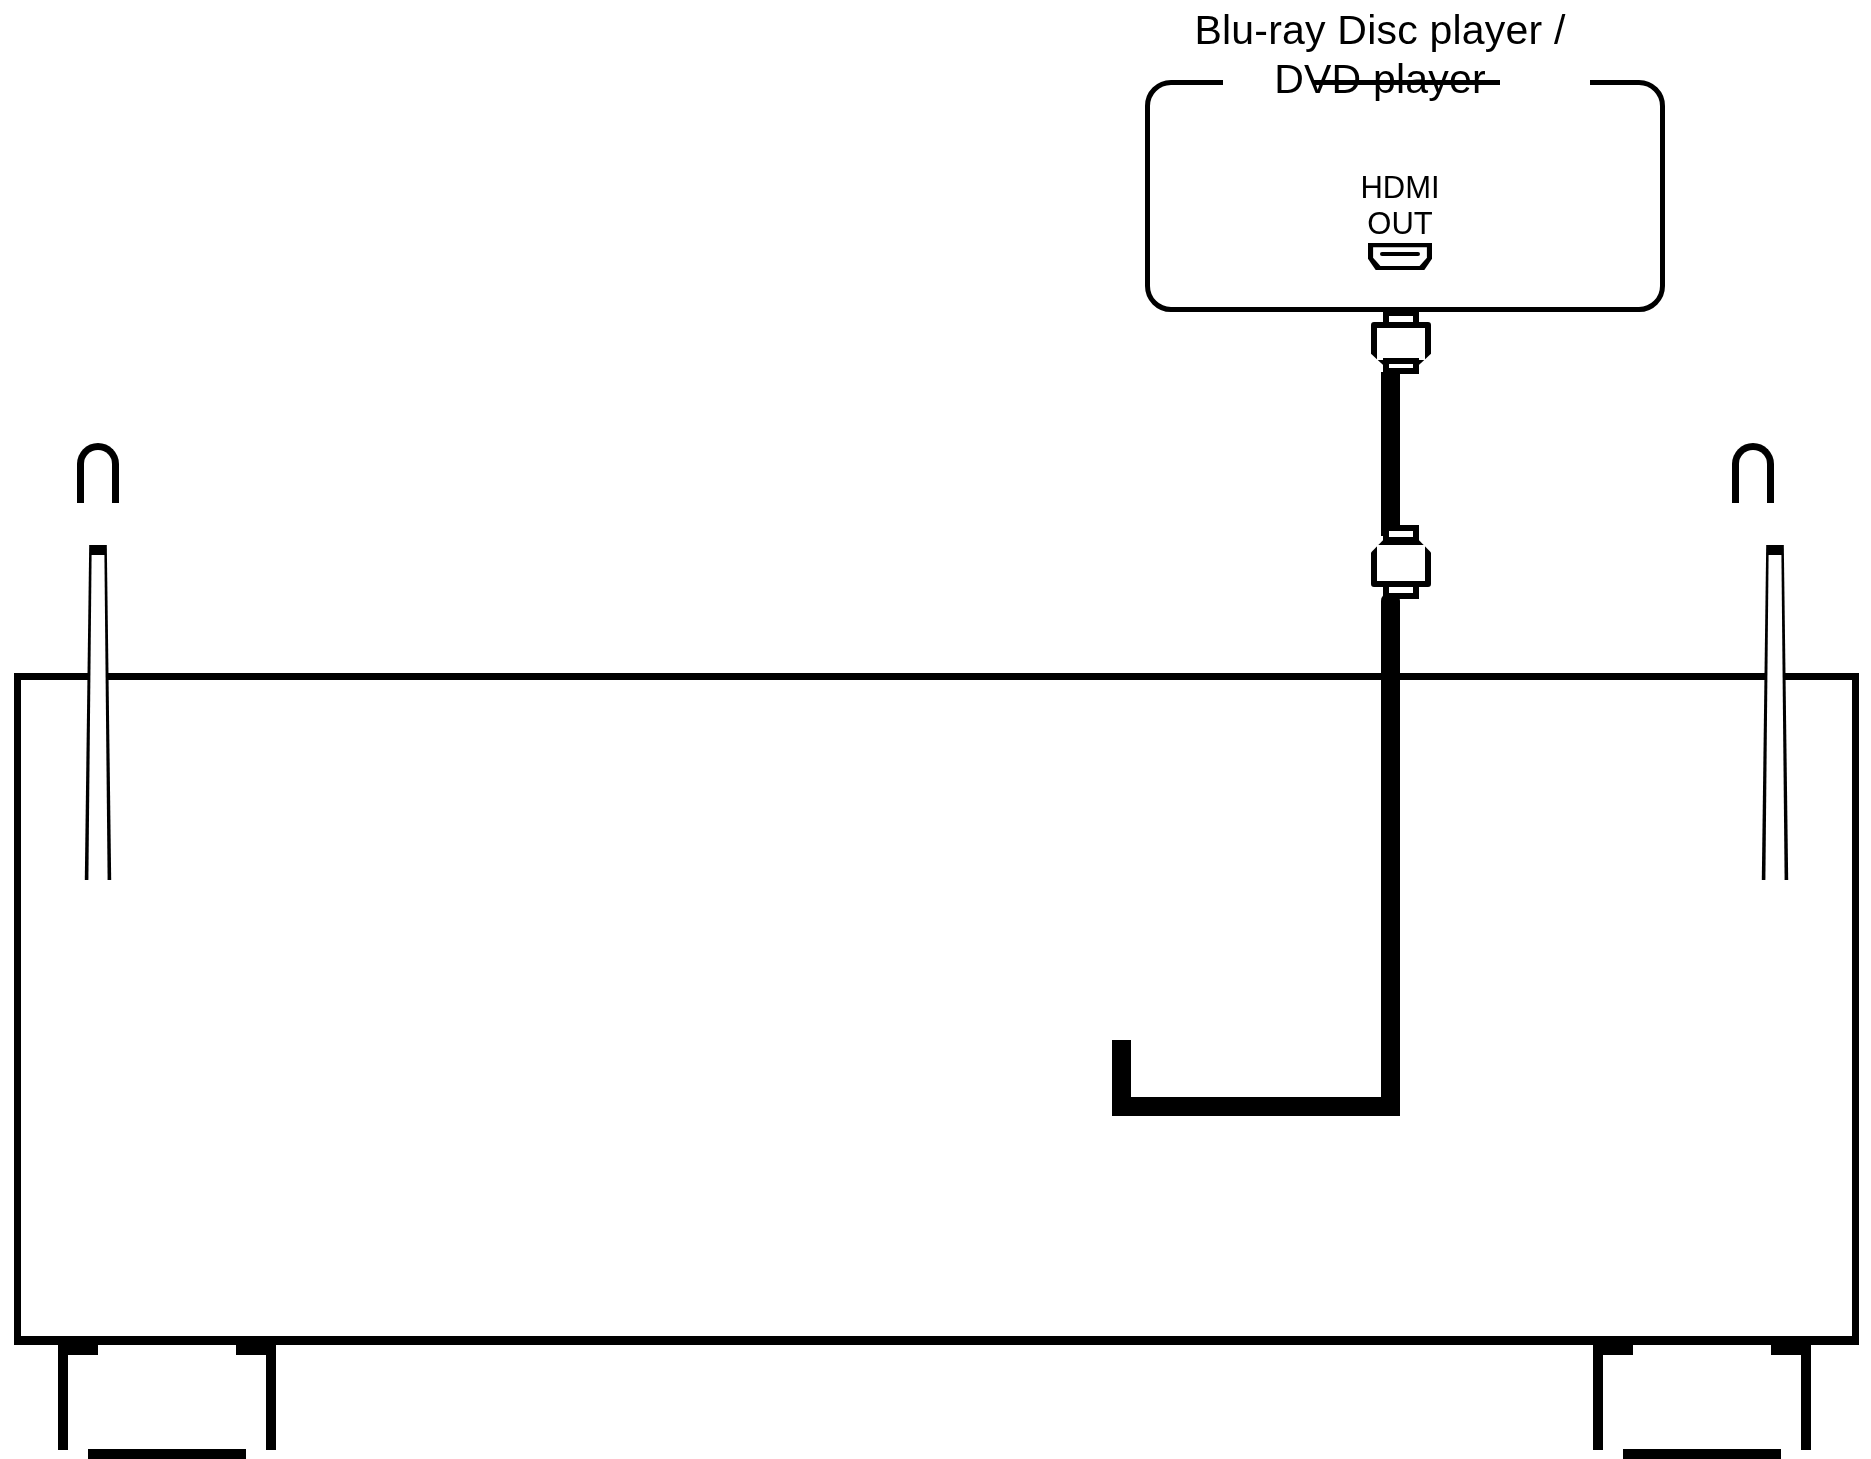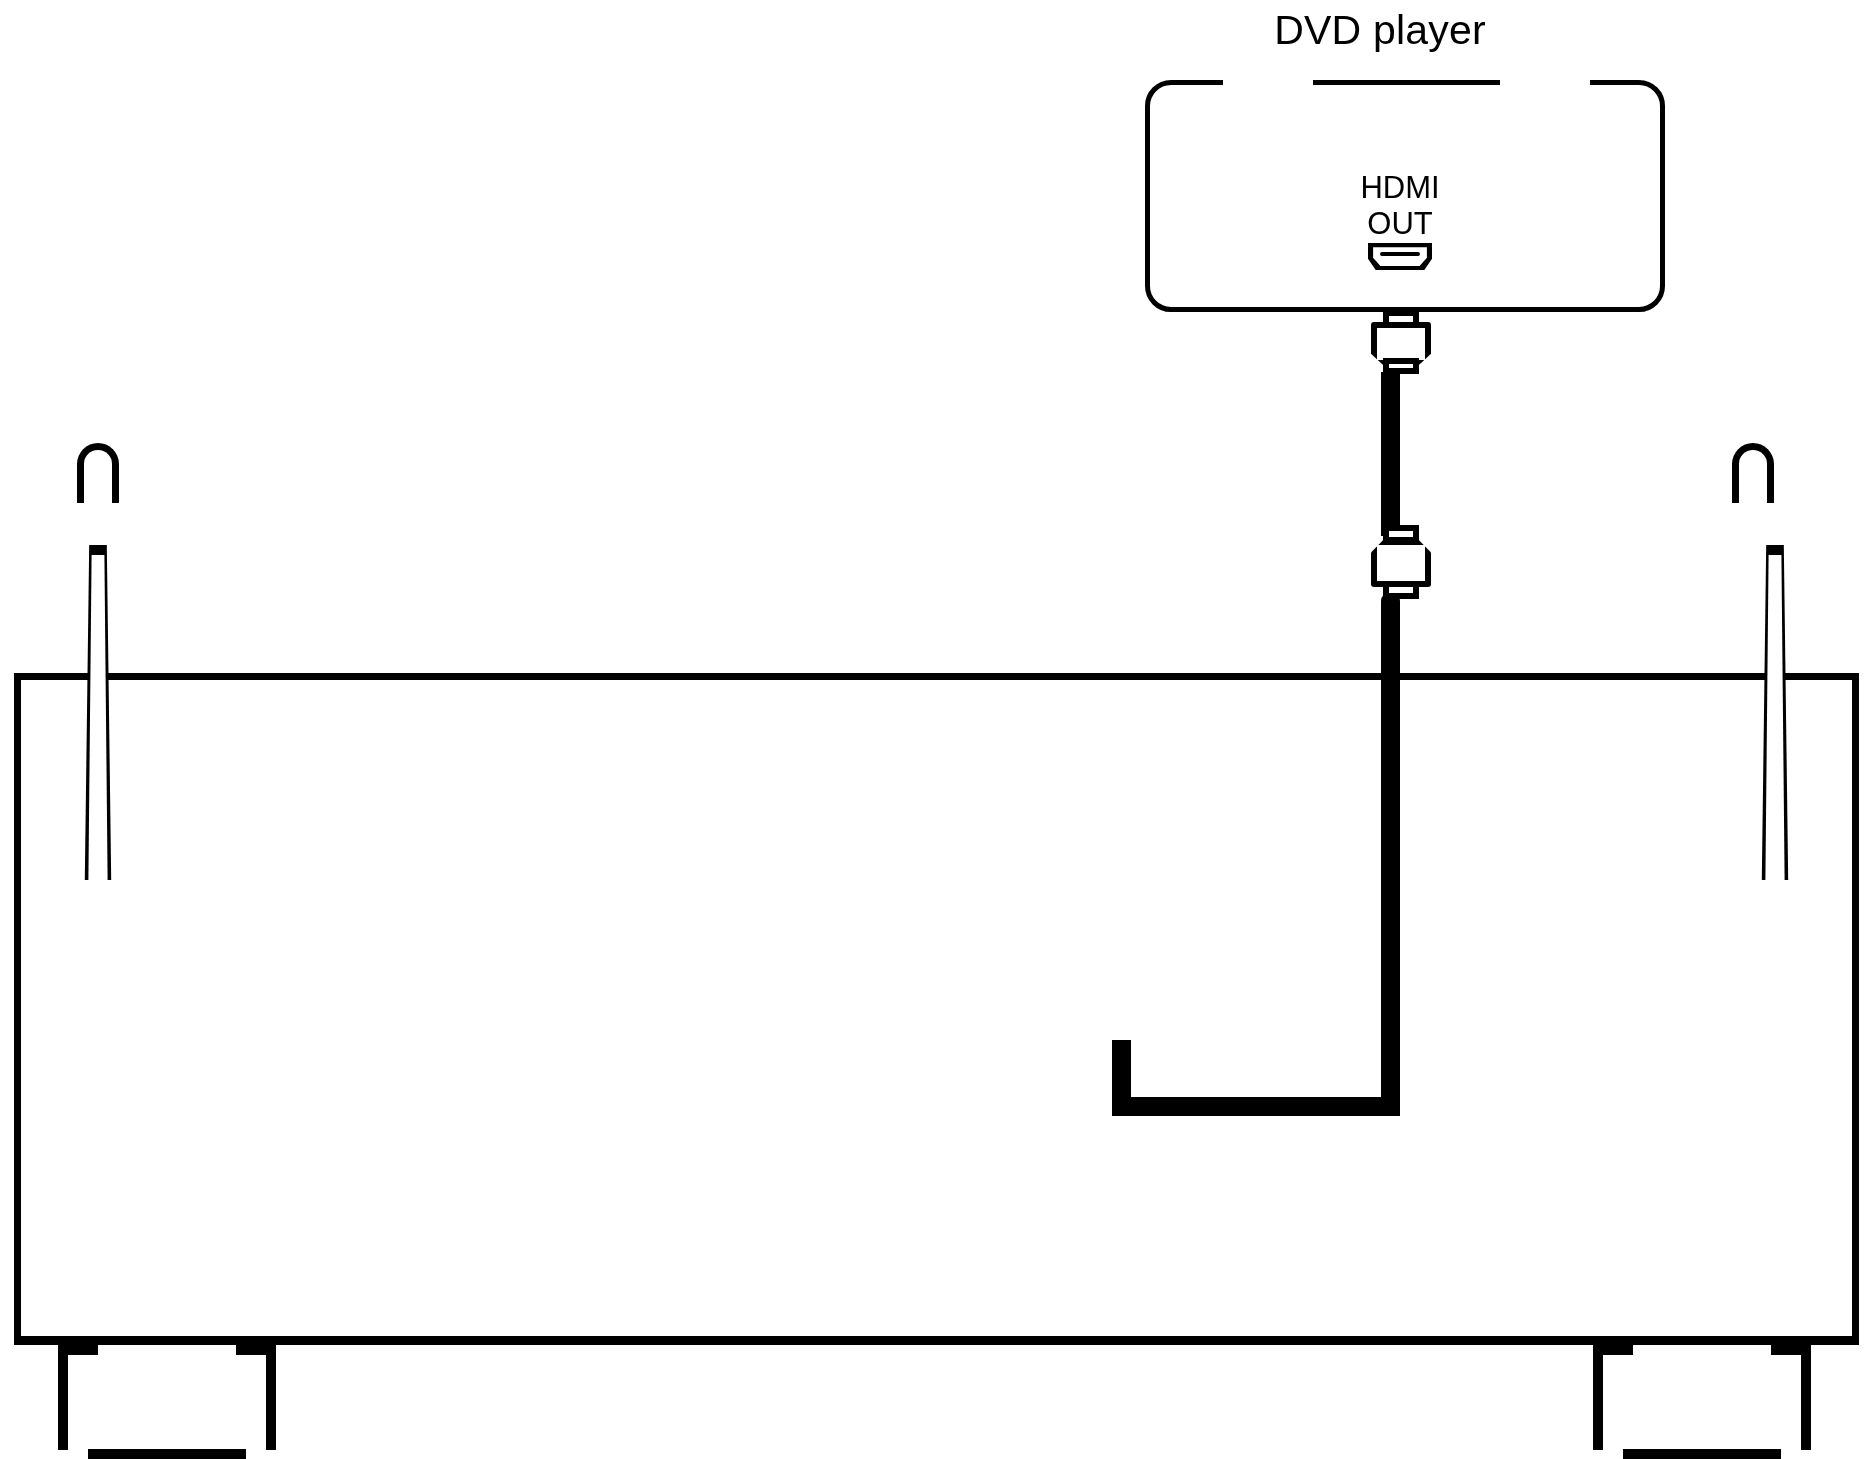--- a/index.html
+++ b/index.html
@@ -123,20 +123,21 @@
             clip-path:polygon(0 0,100% 0,100% 62%,84% 100%,16% 100%,0 62%);}
   .acpin{position:absolute;border:3px solid #c9c9c9;box-sizing:border-box;border-radius:2px;}
 
   
   svg{display:block;overflow:visible;}
 </style>
 </head>
 <body>
 
 <div class="abs ctr" id="device-title" style="flex-direction:column;">
+  <div>Blu-ray Disc player /</div>
   <div>DVD player</div>
 </div>
 
 <div class="abs" id="device-box"></div>
 
 <div class="abs title-gap" style="left:1223px;top:74px;width:90px;"></div>
 <div class="abs title-gap" style="left:1500px;top:74px;width:90px;"></div>
 
 <div class="abs ctr" id="dev-hdmi-label" style="flex-direction:column;">
   <div>HDMI</div>

